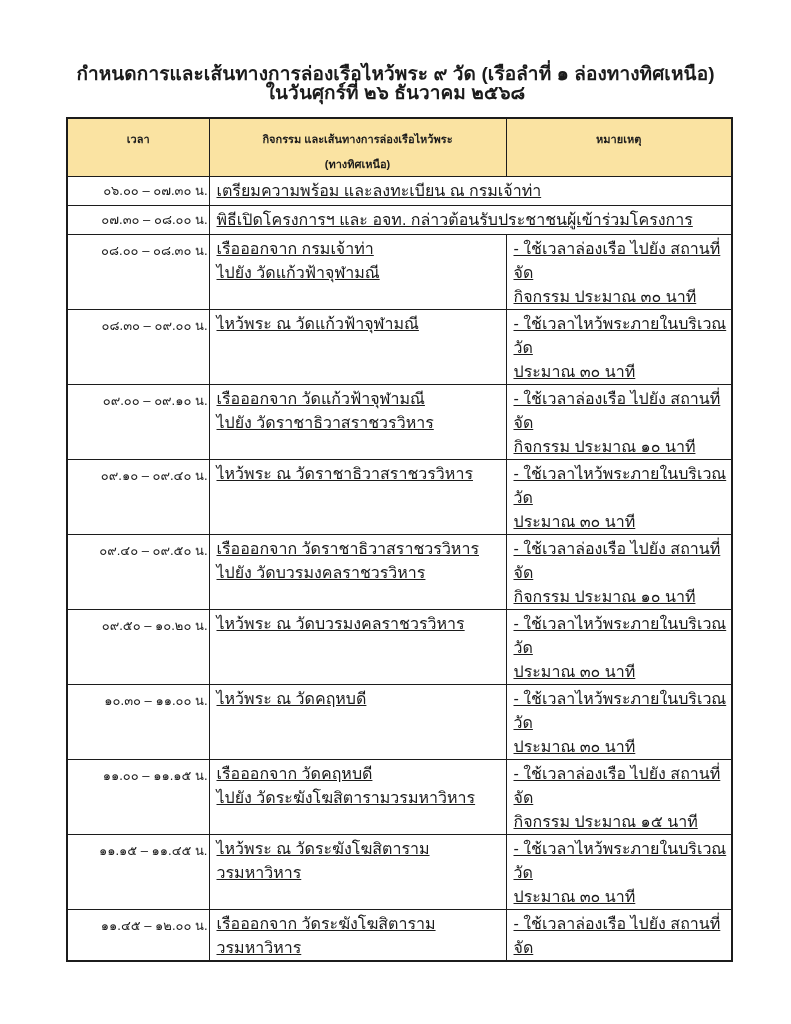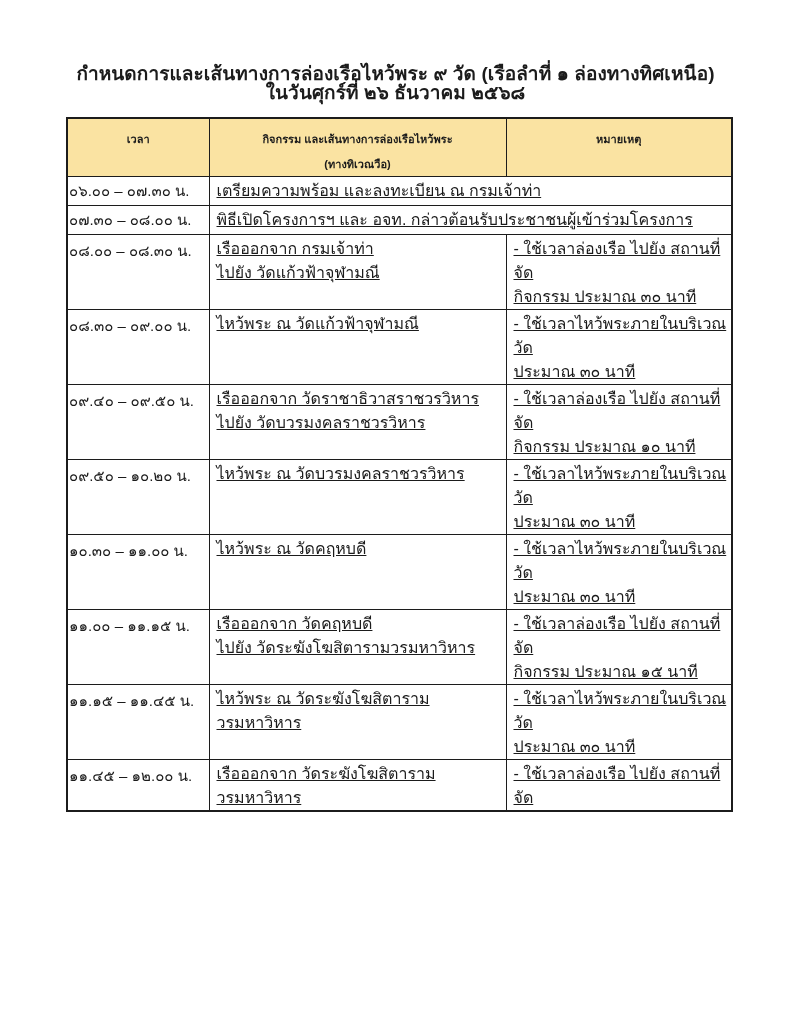--- a/index.html
+++ b/index.html
@@ -51,22 +51,22 @@
   thead th {
     background: var(--header-bg);
     font-weight: bold;
     font-size: 11px;
     text-align: center;
     padding-top: 9px;
     line-height: 22px;
   }
   .hdr-line2 { margin-top: 3px; }
   td.time-cell {
-    text-align: left;
-    font-size: 15px;
+    text-align: right;
+    font-size: 13px;
     padding-top: 4px;
     line-height: 24px;
     white-space: nowrap;
   }
   td.activity-cell, td.note-cell {
     text-align: left;
     font-size: 16px;
     padding: 2px 4px 0 7px;
     text-decoration: underline;
   }
@@ -90,21 +90,21 @@
     <colgroup>
       <col style="width:142px">
       <col style="width:297px">
       <col style="width:226px">
     </colgroup>
     <thead>
       <tr>
         <th>เวลา</th>
         <th>
           <div>กิจกรรม และเส้นทางการล่องเรือไหว้พระ</div>
-          <div class="hdr-line2">(ทางทิเวณวือ)</div>
+          <div class="hdr-line2">(ทางทิศเหนือ)</div>
         </th>
         <th>หมายเหตุ</th>
       </tr>
     </thead>
     <tbody id="schedule-body">
         <tr class="row-single">
           <td class="time-cell">๐๖.๐๐ – ๐๗.๓๐ น.</td>
           <td class="activity-cell" colspan="2">
             <div class="cell-line">เตรียมความพร้อม และลงทะเบียน ณ กรมเจ้าท่า</div>
           </td>
@@ -130,20 +130,41 @@
           <td class="time-cell">๐๘.๓๐ – ๐๙.๐๐ น.</td>
           <td class="activity-cell">
             <div class="cell-line">ไหว้พระ ณ วัดแก้วฟ้าจุฬามณี</div>
           </td>
           <td class="note-cell">
             <div class="cell-line">- ใช้เวลาไหว้พระภายในบริเวณวัด</div>
             <div class="cell-line">ประมาณ ๓๐ นาที</div>
           </td>
         </tr>
         <tr class="row-double">
+          <td class="time-cell">๐๙.๐๐ – ๐๙.๑๐ น.</td>
+          <td class="activity-cell">
+            <div class="cell-line">เรือออกจาก วัดแก้วฟ้าจุฬามณี</div>
+            <div class="cell-line">ไปยัง วัดราชาธิวาสราชวรวิหาร</div>
+          </td>
+          <td class="note-cell">
+            <div class="cell-line">- ใช้เวลาล่องเรือ ไปยัง สถานที่จัด</div>
+            <div class="cell-line">กิจกรรม ประมาณ ๑๐ นาที</div>
+          </td>
+        </tr>
+        <tr class="row-double">
+          <td class="time-cell">๐๙.๑๐ – ๐๙.๔๐ น.</td>
+          <td class="activity-cell">
+            <div class="cell-line">ไหว้พระ ณ วัดราชาธิวาสราชวรวิหาร</div>
+          </td>
+          <td class="note-cell">
+            <div class="cell-line">- ใช้เวลาไหว้พระภายในบริเวณวัด</div>
+            <div class="cell-line">ประมาณ ๓๐ นาที</div>
+          </td>
+        </tr>
+        <tr class="row-double">
           <td class="time-cell">๐๙.๔๐ – ๐๙.๕๐ น.</td>
           <td class="activity-cell">
             <div class="cell-line">เรือออกจาก วัดราชาธิวาสราชวรวิหาร</div>
             <div class="cell-line">ไปยัง วัดบวรมงคลราชวรวิหาร</div>
           </td>
           <td class="note-cell">
             <div class="cell-line">- ใช้เวลาล่องเรือ ไปยัง สถานที่จัด</div>
             <div class="cell-line">กิจกรรม ประมาณ ๑๐ นาที</div>
           </td>
         </tr>

